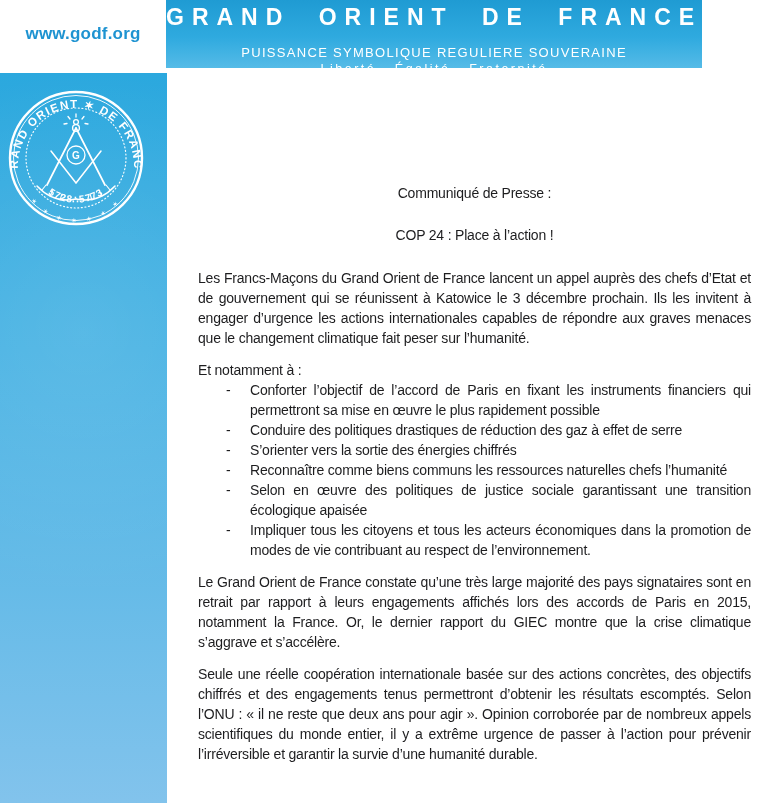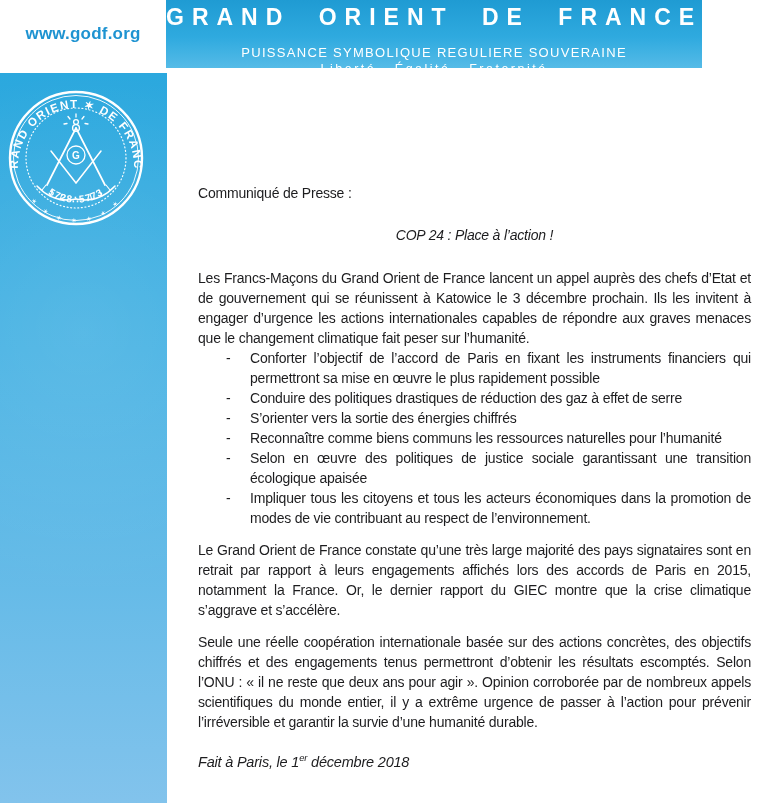--- a/index.html
+++ b/index.html
@@ -39,22 +39,22 @@
   .seal .stars-text { font-size:7px; letter-spacing:4px; }
   .seal .center-g { font-size:10px; font-weight:bold; text-anchor:middle; }
   .seal .line { stroke:#ffffff; fill:none; stroke-linecap:round; }
   
   .content {
     position:absolute; left:167px; top:68px; width:604px; height:735px;
     box-sizing:border-box; padding:115px 20px 0 31px;
     font-size:14px; line-height:20px; letter-spacing:-0.2px; color:#1d1d1f;
   }
   .content p { margin:0; }
-  .doc-h1 { }
-  .doc-h2 { text-align:center; margin-top:22px !important;font-style:italic; }
+  .doc-h1 { text-align:center; }
+  .doc-h2 { text-align:center; margin-top:22px !important; }
   .para { text-align:justify; }
   .para-appeal { margin-top:23px !important; }
   .list-intro { margin-top:12px !important; }
   .demands { list-style:none; margin:0; padding:0 0 0 28px; }
   .demands li { display:flex; }
   .marker { width:24px; flex:none; }
   .li-text { flex:1; text-align:justify; }
   .para-assessment { margin-top:12px !important; }
   .para-conclusion { margin-top:12px !important; }
   .dateline { margin-top:16px !important; font-style:italic; font-size:14.5px; }
@@ -117,47 +117,47 @@
       </g>
     </svg>
   </div>
 
   <div class="content">
     <p class="doc-h1">Communiqué de Presse :</p>
     <p class="doc-h2">COP 24 : Place à l’action !</p>
 
     <p class="para para-appeal">Les Francs-Maçons du Grand Orient de France lancent un appel auprès des chefs d’Etat et de gouvernement qui se réunissent à Katowice le 3 décembre prochain. Ils les invitent à engager d’urgence les actions internationales capables de répondre aux graves menaces que le changement climatique fait peser sur l’humanité.</p>
 
+    <p class="list-intro">Et notamment à :</p>
     <ul class="demands">
       <li>
         <span class="marker">-</span>
         <span class="li-text">Conforter l’objectif de l’accord de Paris en fixant les instruments financiers qui permettront sa mise en œuvre le plus rapidement possible</span>
       </li>
       <li>
         <span class="marker">-</span>
         <span class="li-text">Conduire des politiques drastiques de réduction des gaz à effet de serre</span>
       </li>
       <li>
         <span class="marker">-</span>
         <span class="li-text">S’orienter vers la sortie des énergies chiffrés</span>
       </li>
       <li>
         <span class="marker">-</span>
-        <span class="li-text">Reconnaître comme biens communs les ressources naturelles pour l’humanité</span>
+        <span class="li-text">Reconnaître comme biens communs les ressources naturelles chefs l’humanité</span>
       </li>
       <li>
         <span class="marker">-</span>
         <span class="li-text">Selon en œuvre des politiques de justice sociale garantissant une transition écologique apaisée</span>
       </li>
       <li>
         <span class="marker">-</span>
         <span class="li-text">Impliquer tous les citoyens et tous les acteurs économiques dans la promotion de modes de vie contribuant au respect de l’environnement.</span>
       </li>
     </ul>
 
     <p class="para para-assessment">Le Grand Orient de France constate qu’une très large majorité des pays signataires sont en retrait par rapport à leurs engagements affichés lors des accords de Paris en 2015, notamment la France. Or, le dernier rapport du GIEC montre que la crise climatique s’aggrave et s’accélère.</p>
 
     <p class="para para-conclusion">Seule une réelle coopération internationale basée sur des actions concrètes, des objectifs chiffrés et des engagements tenus permettront d’obtenir les résultats escomptés. Selon l’ONU : « il ne reste que deux ans pour agir ». Opinion corroborée par de nombreux appels  scientifiques du monde entier, il y a extrême urgence de passer à l’action pour prévenir l’irréversible et garantir la survie d’une humanité durable.</p>
 
-    <p class="dateline"><span>Fait à Paris, le 1</span><sup>er</sup><span> décembre 2018</span></p>
   </div>
 
 </div>
 
 </body></html>

